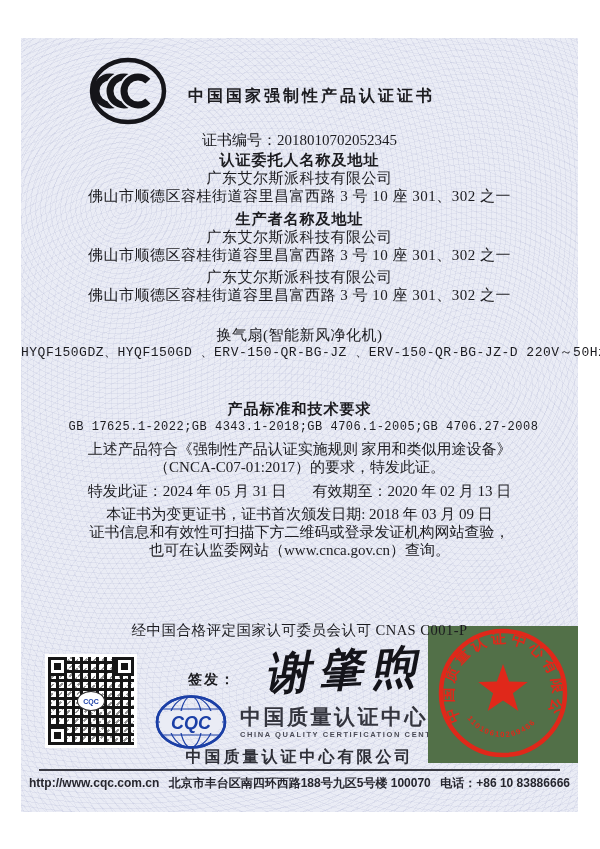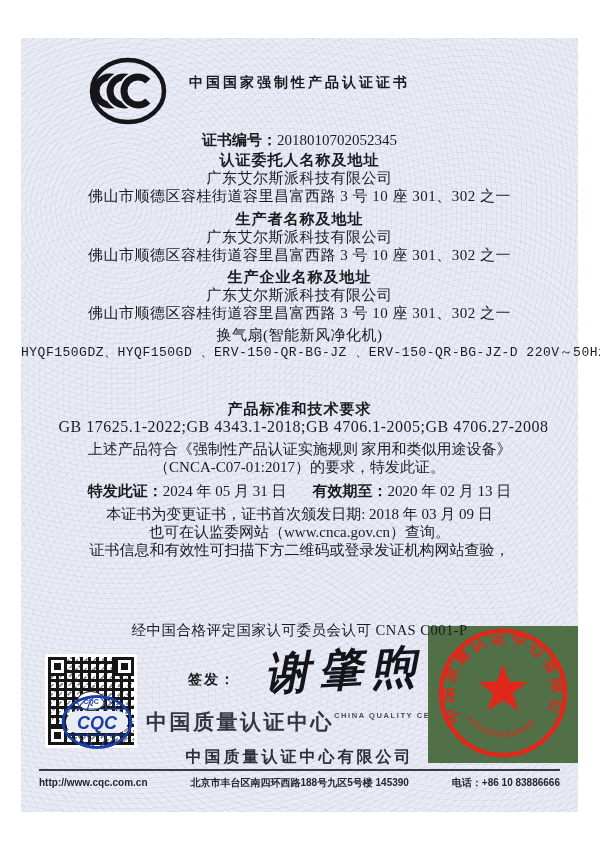--- a/index.html
+++ b/index.html
@@ -12,30 +12,30 @@
     position:absolute;left:21px;top:38px;width:557px;height:774px;
     background-color:#eaecf5;
     background-image:
       repeating-radial-gradient(circle at 18% 22%, rgba(104,112,170,0.09) 0 1px, transparent 1px 5px),
       repeating-radial-gradient(circle at 82% 45%, rgba(104,112,170,0.07) 0 1px, transparent 1px 6px),
       repeating-radial-gradient(circle at 45% 85%, rgba(104,112,170,0.07) 0 1px, transparent 1px 7px);
   }
   .abs{position:absolute;left:0;width:100%;}
   .ctr{text-align:center;}
   .title{
-    margin:0;top:36px;font-size:14px;font-weight:700;letter-spacing:3px;
+    margin:12px;top:36px;font-size:16px;font-weight:700;letter-spacing:3px;
   }
   .ccc-logo{position:absolute;left:60px;top:15px;}
   .certno{top:93px;font-size:15px;line-height:18px;}
-  .b{font-weight:700;}
+  .b{font-weight:400;}
   .sec{position:absolute;left:0;width:100%;text-align:center;line-height:18px;font-size:15px;}
   .sec .h{font-weight:700;letter-spacing:1px;}
   .sec .l{letter-spacing:0.5px;}
   .mono{font-family:"Liberation Mono","DejaVu Sans Mono",monospace;font-size:13px;white-space:nowrap;letter-spacing:0;}
-  .gbline{font-family:Liberation Serif, serif;font-size:16px;white-space:nowrap;letter-spacing:0;margin-left:8px;}
+  .gbline{font-family:Liberation Mono, monospace;font-size:12px;white-space:nowrap;letter-spacing:0;margin-left:8px;}
   .para{line-height:18px;font-size:15px;}
   .dates{top:444px;font-size:15px;line-height:18px;}
   .dates .gap{display:inline-block;width:26px;}
   .cnas{top:583px;font-size:14.5px;line-height:18px;z-index:3;letter-spacing:0.5px;}
   
   .qr{position:absolute;left:24px;top:616px;width:92px;height:94px;background:#fff;}
   .qr-noise{position:absolute;inset:3px;background-color:#fff;
     background-image:
       repeating-linear-gradient(90deg,#161616 0 3px,transparent 3px 8px),
       repeating-linear-gradient(0deg,#161616 0 3px,transparent 3px 9px),
@@ -51,29 +51,29 @@
     font-family:"Liberation Sans","DejaVu Sans",sans-serif;font-size:7px;font-weight:700;color:#1b3fa6;}
   
   .signlabel{position:absolute;left:167px;top:633px;font-size:14px;font-weight:700;letter-spacing:2px;}
   .signature{position:absolute;left:218px;top:602px;width:210px;text-align:center;
     font-size:45px;font-weight:700;font-style:italic;letter-spacing:8px;transform:rotate(-3deg);color:#14141a;}
   
   .stamp{position:absolute;left:407px;top:588px;width:150px;height:137px;z-index:2;}
   
   .cqcrow{position:absolute;left:0;top:656px;width:100%;display:flex;justify-content:center;align-items:center;gap:12px;
     font-family:"Liberation Sans","DejaVu Sans",sans-serif;}
-  .cqcnames{display:flex;flex-direction:row;align-items:flex-start;}
+  .cqcnames{display:flex;flex-direction:column;align-items:flex-start;}
   .cqc-cn{font-size:21px;font-weight:600;letter-spacing:2.5px;color:#34353e;line-height:24px;}
   .cqc-en{font-size:7.5px;font-weight:700;letter-spacing:1.6px;color:#4a4b56;line-height:10px;margin-top:1px;}
   .company{top:710px;font-family:"Liberation Sans","DejaVu Sans",sans-serif;
     font-size:16px;font-weight:600;letter-spacing:3px;color:#2e2f37;line-height:18px;}
   .rule{position:absolute;left:18px;right:18px;top:731px;height:2px;background:#3a3b44;width:auto;}
-  .footer{position:absolute;left:0;top:738px;width:100%;box-sizing:border-box;padding:0 18px;
+  .footer{position:absolute;left:0;top:738px;width:100%;box-sizing:border-box;padding:0 8px;
     display:flex;justify-content:space-between;align-items:center;
-    font-family:"Liberation Sans","DejaVu Sans",sans-serif;font-size:10px;font-weight:700;color:#26262e;line-height:14px;}
+    font-family:"Liberation Sans","DejaVu Sans",sans-serif;font-size:12px;font-weight:700;color:#26262e;line-height:14px;}
 </style>
 </head>
 <body>
 
 <div class="sheet">
 
   <svg class="ccc-logo" width="95" height="78" viewBox="0 0 95 78">
     <ellipse cx="47" cy="38" rx="36" ry="31" fill="none" stroke="#15151a" stroke-width="4.5"></ellipse>
     <path d="M 38.9,28.1 A 14 14 0 1 0 38.9,47.9" fill="none" stroke="#15151a" stroke-width="7"></path>
     <path d="M 52.9,28.1 A 14 14 0 1 0 52.9,47.9" fill="none" stroke="#eaecf5" stroke-width="11"></path>
@@ -94,21 +94,20 @@
     <div class="l">佛山市顺德区容桂街道容里昌富西路 3 号 10 座 301、302 之一</div>
   </div>
 
   <div class="sec" style="top:172px">
     <div class="h">生产者名称及地址</div>
     <div class="l">广东艾尔斯派科技有限公司</div>
     <div class="l">佛山市顺德区容桂街道容里昌富西路 3 号 10 座 301、302 之一</div>
   </div>
 
   <div class="sec" style="top:230px">
-    <div class="h">生产企业名称及地址</div>
     <div class="l">广东艾尔斯派科技有限公司</div>
     <div class="l">佛山市顺德区容桂街道容里昌富西路 3 号 10 座 301、302 之一</div>
   </div>
 
   <div class="sec" style="top:288px">
     <div class="l">换气扇(智能新风净化机)</div>
     <div class="l mono">HYQF150GDZ、HYQF150GD 、ERV-150-QR-BG-JZ 、ERV-150-QR-BG-JZ-D 220V～50Hz</div>
   </div>
 
   <div class="sec" style="top:362px">
@@ -120,22 +119,22 @@
     <div>上述产品符合《强制性产品认证实施规则 家用和类似用途设备》</div>
     <div>（CNCA-C07-01:2017）的要求，特发此证。</div>
   </div>
 
   <div class="abs ctr dates">
     <span class="b">特发此证：</span><span>2024 年 05 月 31 日</span><span class="gap"></span><span class="b">有效期至：</span><span>2020 年 02 月 13 日</span>
   </div>
 
   <div class="sec para" style="top:467px">
     <div>本证书为变更证书，证书首次颁发日期: 2018 年 03 月 09 日</div>
+    <div>证书信息和有效性可扫描下方二维码或登录发证机构网站查验，</div>
     <div>也可在认监委网站（www.cnca.gov.cn）查询。</div>
-    <div>证书信息和有效性可扫描下方二维码或登录发证机构网站查验，</div>
   </div>
 
   <div class="abs ctr cnas">经中国合格评定国家认可委员会认可 CNAS C001-P</div>
 
   <div class="qr">
     <div class="qr-noise"></div>
     <div class="qr-finder qr-tl"></div>
     <div class="qr-finder qr-tr"></div>
     <div class="qr-finder qr-bl"></div>
     <div class="qr-center">CQC</div>
@@ -175,17 +174,17 @@
       <div class="cqc-en">CHINA QUALITY CERTIFICATION CENTRE</div>
     </div>
   </div>
 
   <div class="abs ctr company">中国质量认证中心有限公司</div>
 
   <div class="rule"></div>
 
   <div class="footer">
     <span>http://www.cqc.com.cn</span>
-    <span>北京市丰台区南四环西路188号九区5号楼 145390</span>
+    <span>北京市丰台区南四环西路188号九区5号楼 100070</span>
     <span><span>电话：</span><span>+86 10 83886666</span></span>
   </div>
 
 </div>
 
 </body></html>

